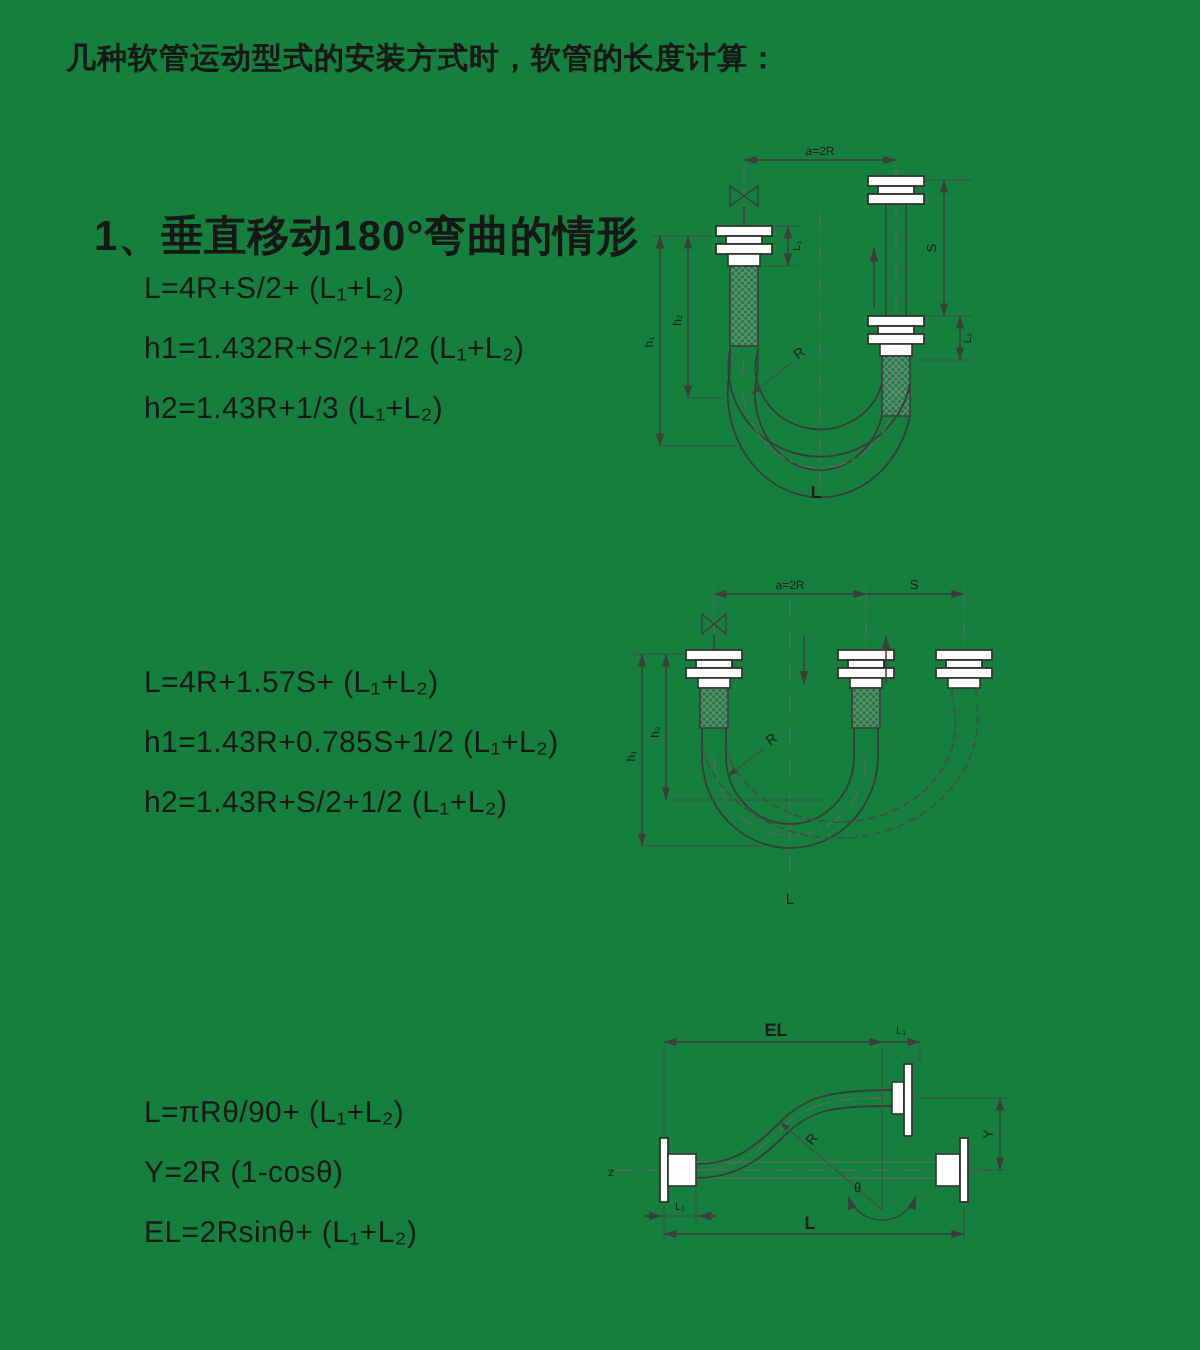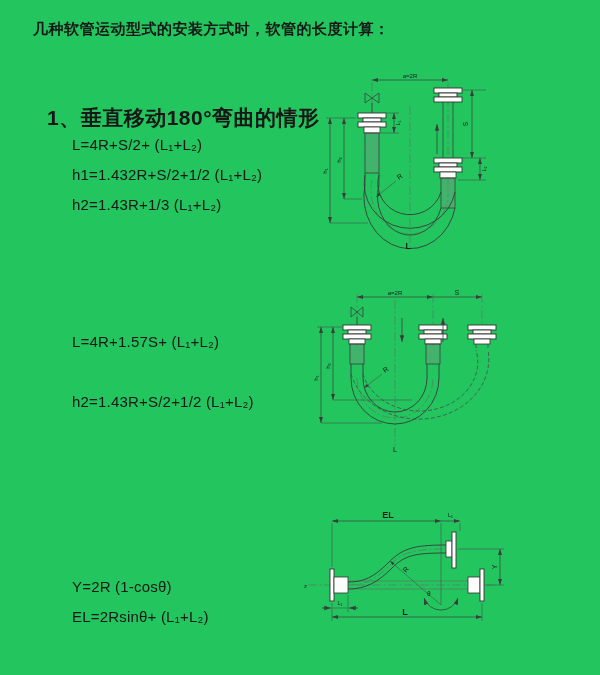--- a/index.html
+++ b/index.html
@@ -1,18 +1,18 @@
 <!DOCTYPE html>
 <html><head>
 <meta charset="utf-8">
 <style>
   html,body{margin:0;padding:0;background:#e9e9e9;}
   .page{
     position:relative;width:600px;height:675px;margin:0 auto;
-    background:#22c55e;overflow:hidden;
+    background:#15803d;overflow:hidden;
     font-family:"Liberation Sans", sans-serif;color:#171717;
   }
   .title{position:absolute;left:33px;top:20px;font-size:15px;font-weight:700;letter-spacing:.5px;}
   .heading{position:absolute;left:47px;font-size:21px;font-weight:700;letter-spacing:.5px;}
   .formula{position:absolute;left:72px;font-size:15px;font-weight:400;letter-spacing:.2px;}
   svg{position:absolute;overflow:visible;}
   svg text{font-family:"Liberation Sans", sans-serif;fill:#1c1c1c;}
   .thin{stroke:#3c3c3c;stroke-width:.75;fill:none;}
   .pipe{stroke:#3a3a3a;stroke-width:.9;fill:none;}
   .lite{stroke:#6a6a6a;stroke-width:.6;fill:none;}
@@ -29,22 +29,24 @@
 <div class="page">
 
   <div class="title">几种软管运动型式的安装方式时，软管的长度计算：</div>
 
   <div class="heading" style="top:104px">1、垂直移动180°弯曲的情形</div>
   <div class="formula" style="top:136px">L=4R+S/2+ (L₁+L₂)</div>
   <div class="formula" style="top:166px">h1=1.432R+S/2+1/2 (L₁+L₂)</div>
   <div class="formula" style="top:196px">h2=1.43R+1/3 (L₁+L₂)</div>
 
   <div class="formula" style="top:333px">L=4R+1.57S+ (L₁+L₂)</div>
+  <div class="formula" style="top:363px">h1=1.43R+0.785S+1/2 (L₁+L₂)</div>
   <div class="formula" style="top:393px">h2=1.43R+S/2+1/2 (L₁+L₂)</div>
 
+  <div class="formula" style="top:548px">L=πRθ/90+ (L₁+L₂)</div>
   <div class="formula" style="top:578px">Y=2R (1-cosθ)</div>
   <div class="formula" style="top:608px">EL=2Rsinθ+ (L₁+L₂)</div>
 
   <svg style="left:312px;top:68px" width="185" height="195" viewBox="0 0 185 195">
     <defs>
       <marker id="m1a" orient="auto" markerWidth="10" markerHeight="7" refX="9" refY="3">
         <path d="M0,0 L9,3 L0,6 Z" fill="#3c3c3c"></path>
         </marker>
       <marker id="m0a" orient="auto-start-reverse" markerWidth="10" markerHeight="7" refX="9" refY="3">
         <path d="M0,0 L9,3 L0,6 Z" fill="#3c3c3c"></path>

